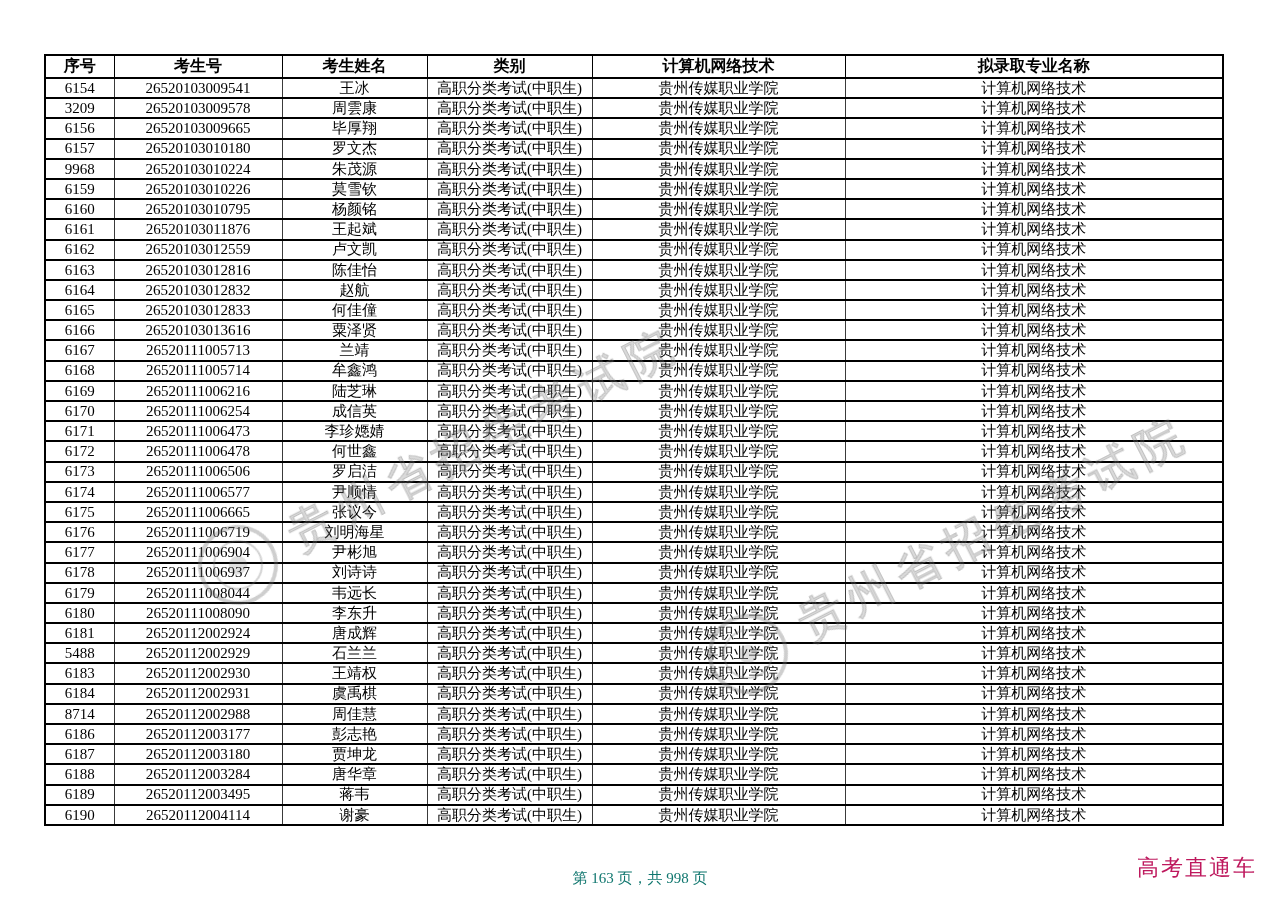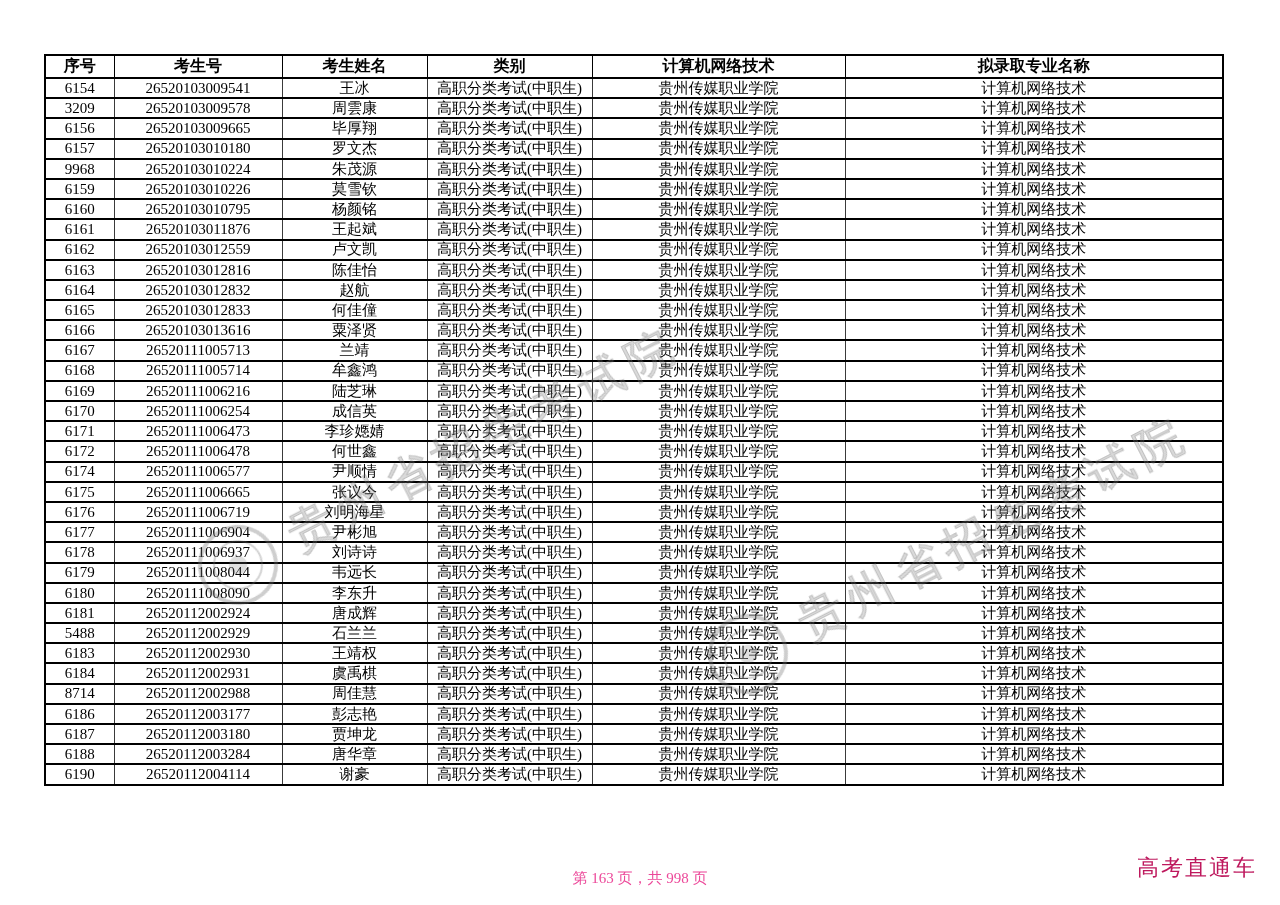--- a/index.html
+++ b/index.html
@@ -77,21 +77,21 @@
     color:rgba(118,118,118,.34);
     -webkit-text-stroke:1px rgba(110,110,110,.45);
     font-family:"Liberation Serif","DejaVu Serif",serif;
   }
   
   .page-info{
     position:absolute;
     left:0;top:869px;width:100%;
     text-align:center;
     font-size:15px;
-    color:#ec4899;
+    color:#0f766e;
   }
   .brand{
     position:absolute;
     right:23px;top:853px;
     font-size:22px;
     letter-spacing:2px;
     color:#be185d;
     font-family:"Liberation Sans","DejaVu Sans",sans-serif;
   }
 </style>
@@ -264,20 +264,28 @@
       </tr>
       <tr>
         <td>6172</td>
         <td>26520111006478</td>
         <td>何世鑫</td>
         <td>高职分类考试(中职生)</td>
         <td>贵州传媒职业学院</td>
         <td>计算机网络技术</td>
       </tr>
       <tr>
+        <td>6173</td>
+        <td>26520111006506</td>
+        <td>罗启洁</td>
+        <td>高职分类考试(中职生)</td>
+        <td>贵州传媒职业学院</td>
+        <td>计算机网络技术</td>
+      </tr>
+      <tr>
         <td>6174</td>
         <td>26520111006577</td>
         <td>尹顺情</td>
         <td>高职分类考试(中职生)</td>
         <td>贵州传媒职业学院</td>
         <td>计算机网络技术</td>
       </tr>
       <tr>
         <td>6175</td>
         <td>26520111006665</td>
@@ -379,20 +387,28 @@
         <td>26520112003180</td>
         <td>贾坤龙</td>
         <td>高职分类考试(中职生)</td>
         <td>贵州传媒职业学院</td>
         <td>计算机网络技术</td>
       </tr>
       <tr>
         <td>6188</td>
         <td>26520112003284</td>
         <td>唐华章</td>
+        <td>高职分类考试(中职生)</td>
+        <td>贵州传媒职业学院</td>
+        <td>计算机网络技术</td>
+      </tr>
+      <tr>
+        <td>6189</td>
+        <td>26520112003495</td>
+        <td>蒋韦</td>
         <td>高职分类考试(中职生)</td>
         <td>贵州传媒职业学院</td>
         <td>计算机网络技术</td>
       </tr>
       <tr>
         <td>6190</td>
         <td>26520112004114</td>
         <td>谢豪</td>
         <td>高职分类考试(中职生)</td>
         <td>贵州传媒职业学院</td>

